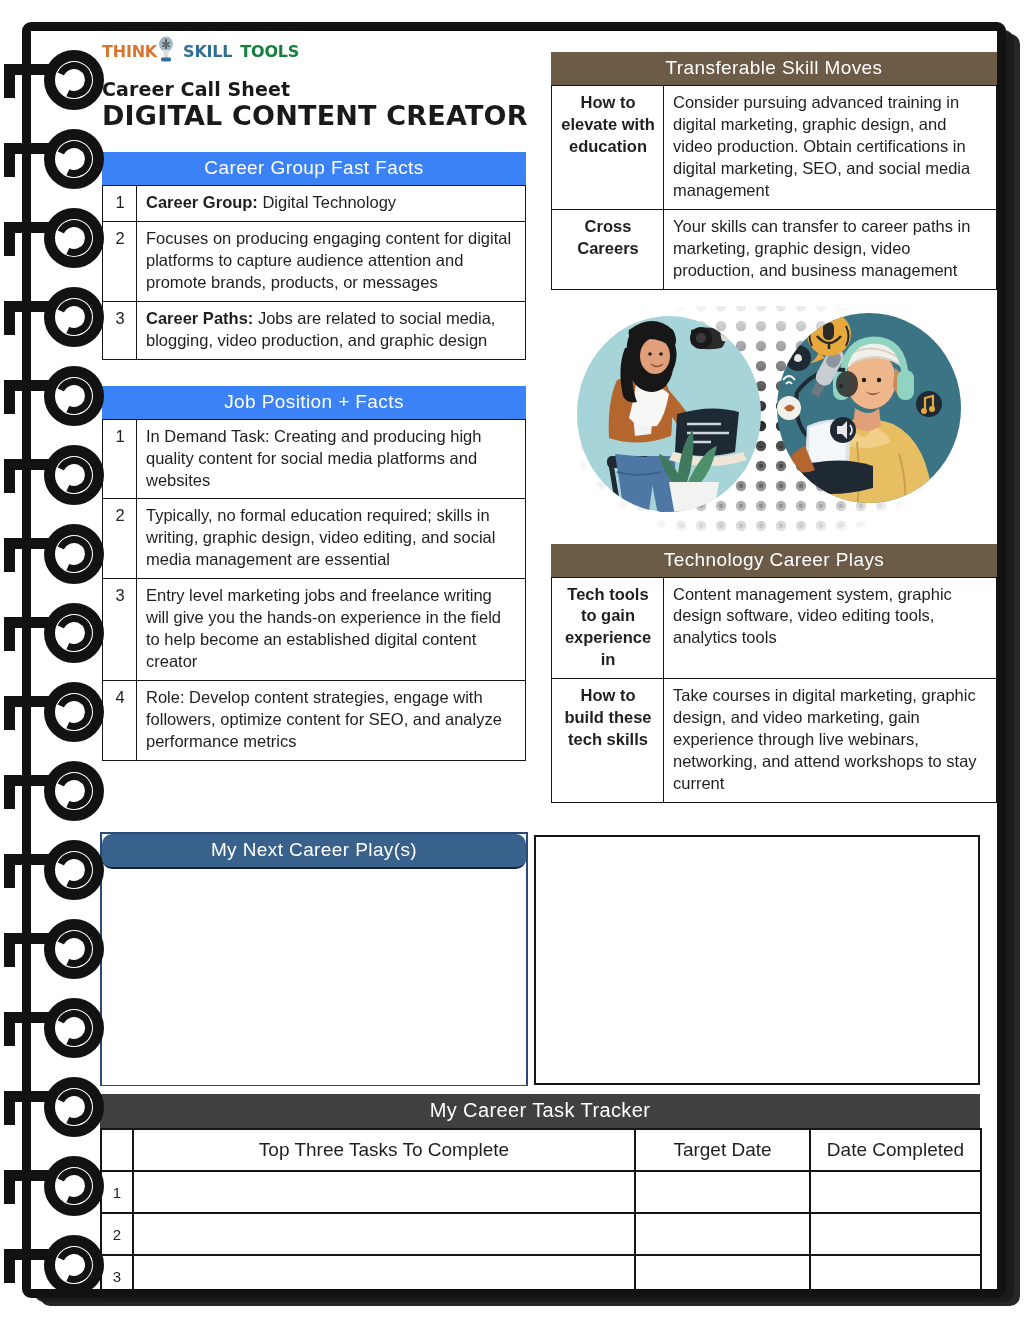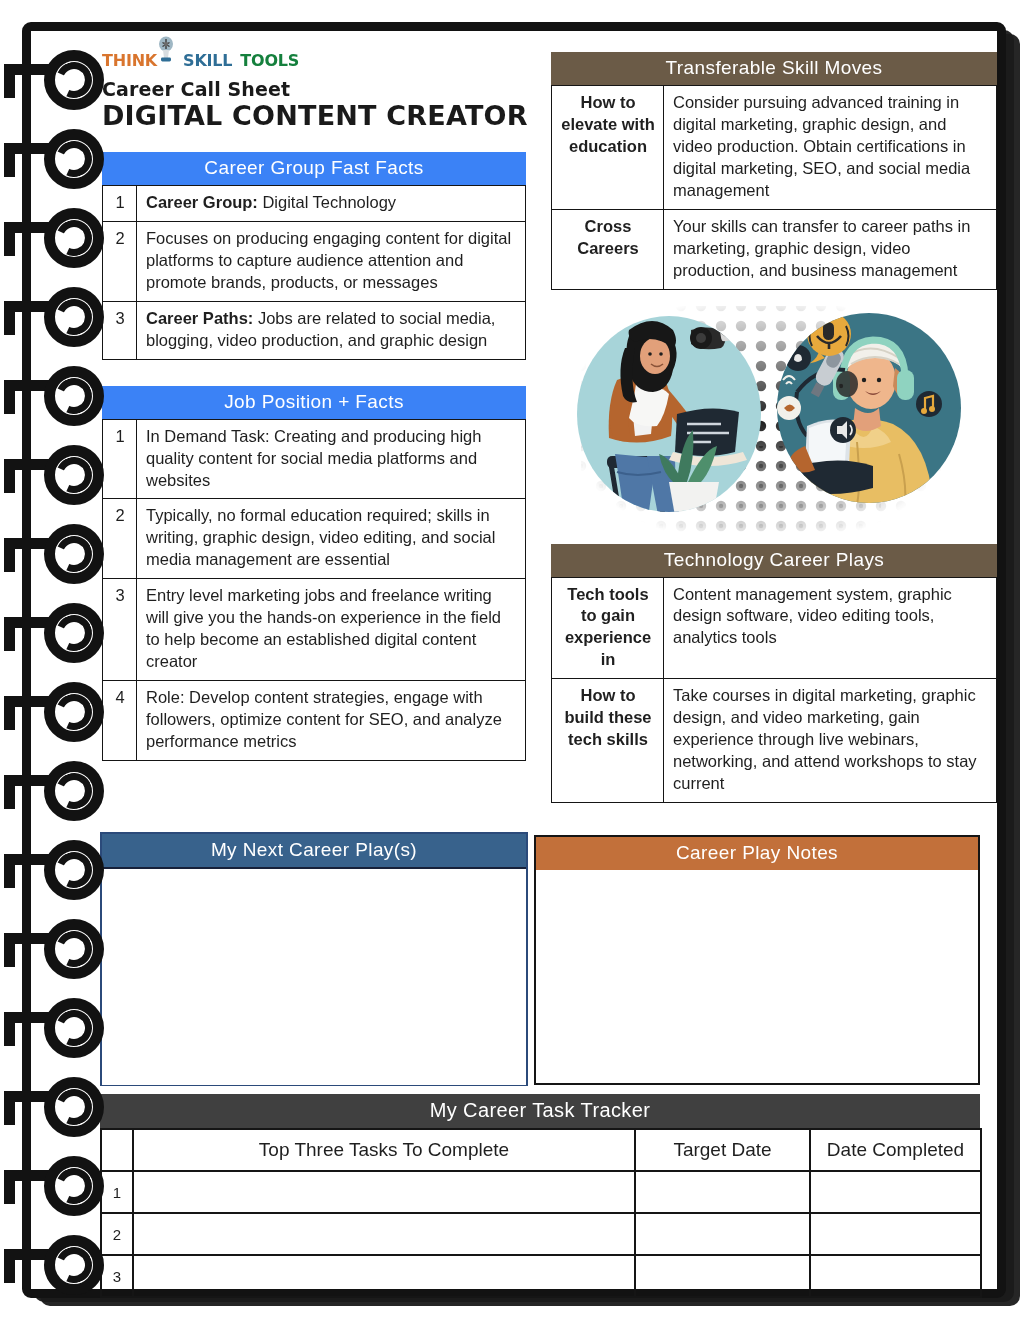--- a/index.html
+++ b/index.html
@@ -79,21 +79,21 @@
   .sheet {
     position: absolute;
     left: 96px; top: 42px;
     width: 890px; height: 1240px;
     z-index: 3;
   }
 
   
   .brandblock { position: absolute; left: 6px; top: 2px; width: 430px; }
   .logo-row { display: flex; align-items: flex-end; height: 34px; }
-  .logo-wrap { position: relative; height: 34px; display: flex; align-items: center; }
+  .logo-wrap { position: relative; height: 34px; display: flex; align-items: flex-start; }
   .logo-text {
     font-family: "DejaVu Sans", sans-serif;
     font-weight: 700;
     font-size: 16px;
     letter-spacing: -0.2px;
     line-height: 1;
   }
   .logo-think { color: #D9752E; }
   .logo-skill { color: #2F6E96; margin-left: 26px; }
   .logo-tools { color: #15803d; margin-left: 8px; }
@@ -182,21 +182,21 @@
     overflow: hidden;
   }
 
   
   .writebox-blue {
     position: absolute; left: 4px; top: 790px;
     width: 428px; height: 254px;
     border: 2.5px solid #2B4A7A;
     background: #ffffff;
   }
-  .writebox-blue .bar-head { border-bottom: 2.5px solid #17213a; }
+  .writebox-blue .bar-head { border-bottom: 2.5px solid #17213a; border-radius: 10px; }
   .writebox-orange {
     position: absolute; left: 438px; top: 793px;
     width: 446px; height: 250px;
     border: 2.5px solid #151515;
     background: #ffffff;
   }
 
   
   .tracker {
     position: absolute; left: 4px; top: 1052px;
@@ -575,21 +575,20 @@
         </table>
       </div>
     </div>
 
     <div class="writebox-blue">
       <div class="bar-head bar-blue">My Next Career Play(s)</div>
       <div style="height:calc(100% - 34px);background:#fff;"></div>
     </div>
 
     <div class="writebox-orange">
-      <div class="bar-head bar-orange">Career Play Notes</div>
       <div style="height:calc(100% - 34px);background:#fff;"></div>
     </div>
 
     <div class="tracker">
       <div class="bar-head bar-green">My Career Task Tracker</div>
       <table class="tracker-grid">
         <colgroup>
           <col style="width:32px">
             <col style="width:502px">
             <col style="width:175px">

